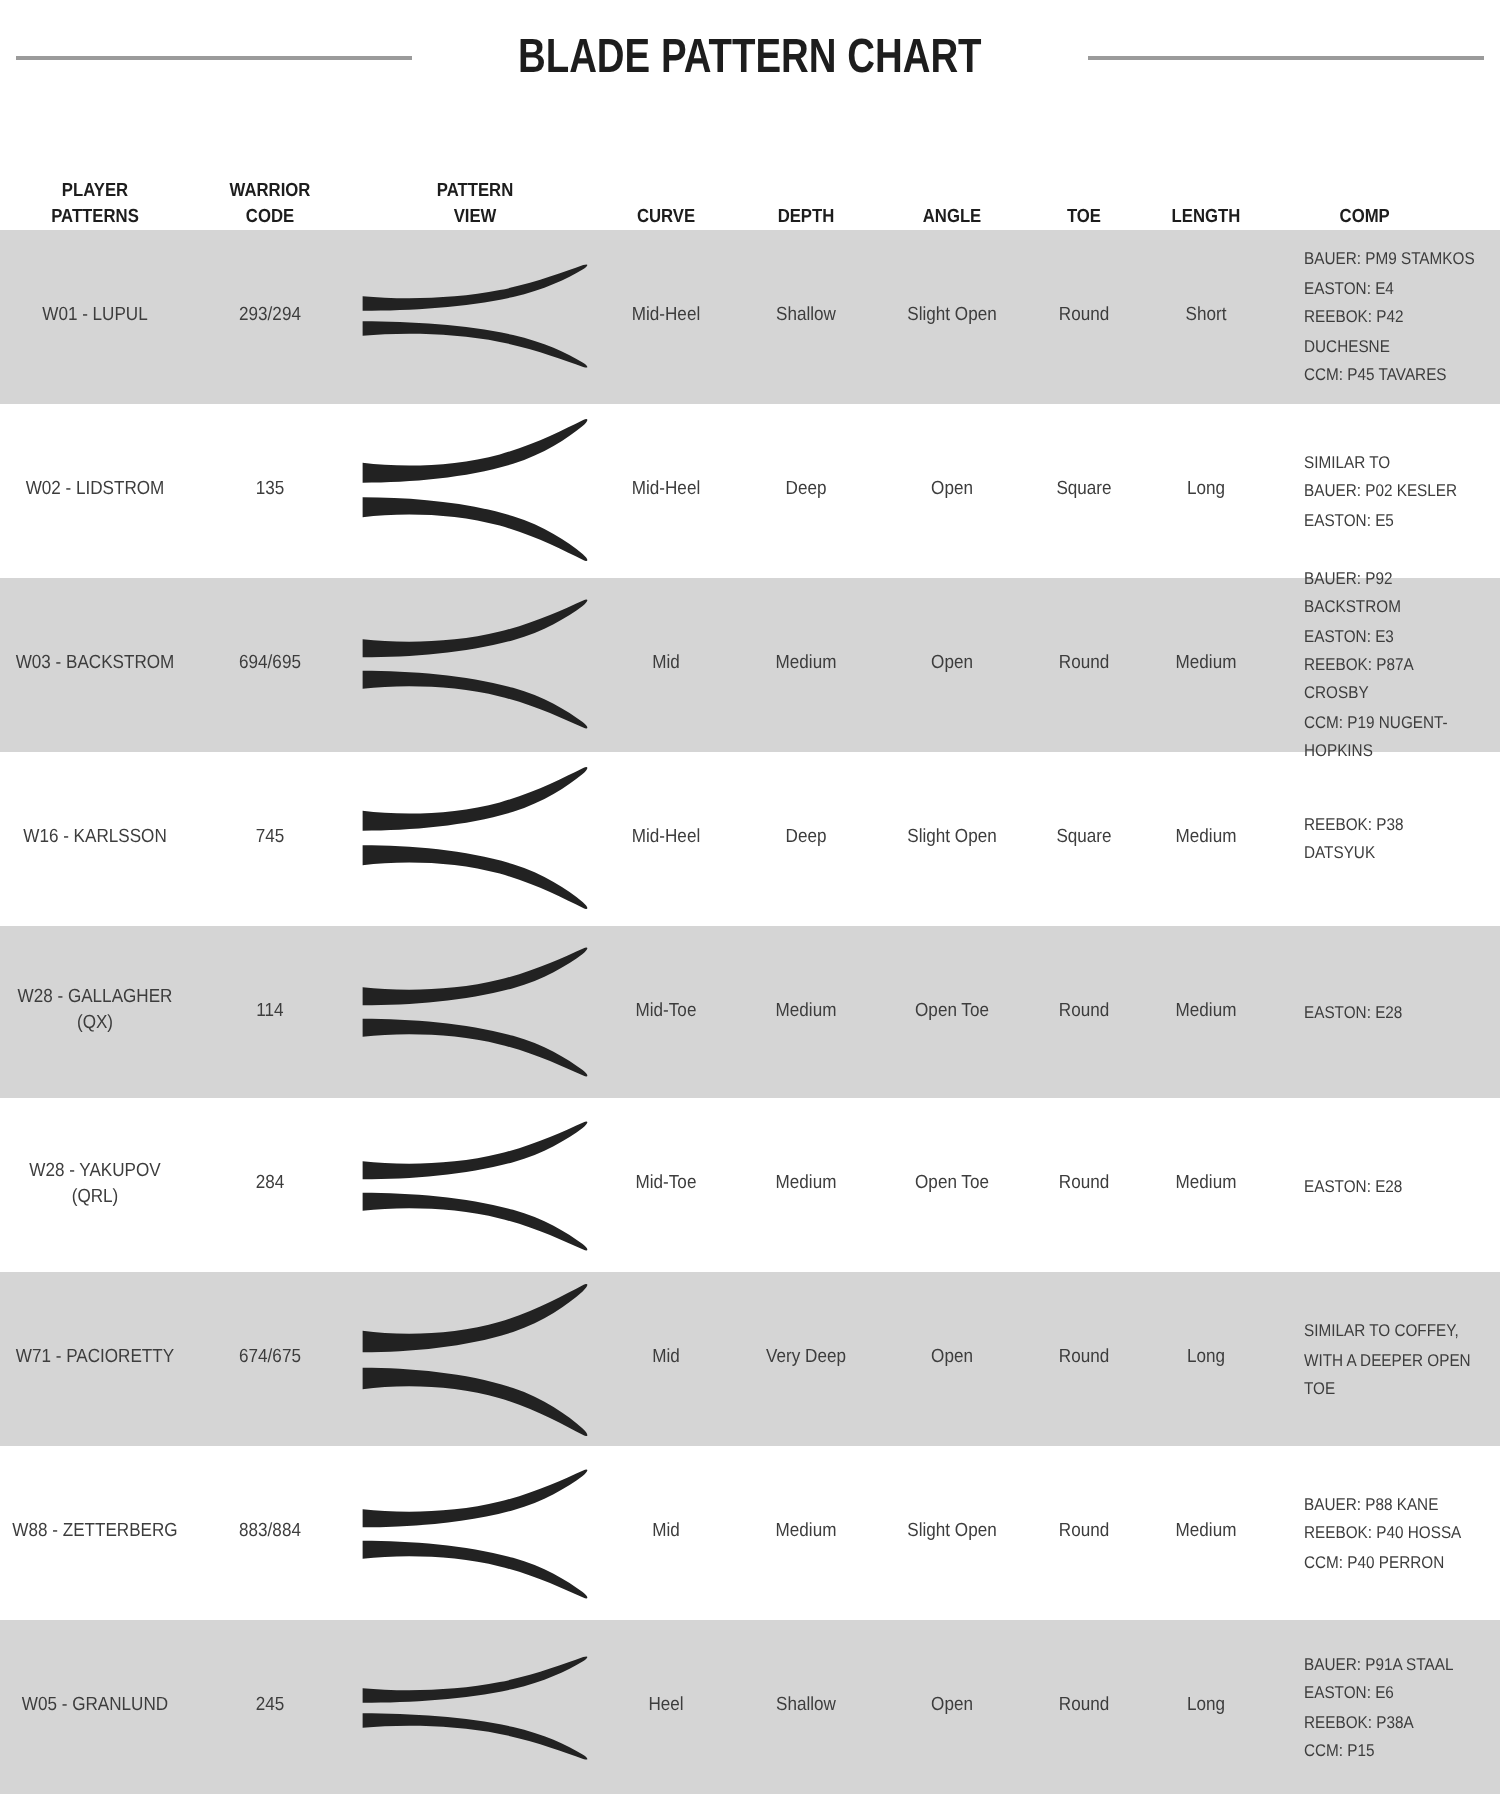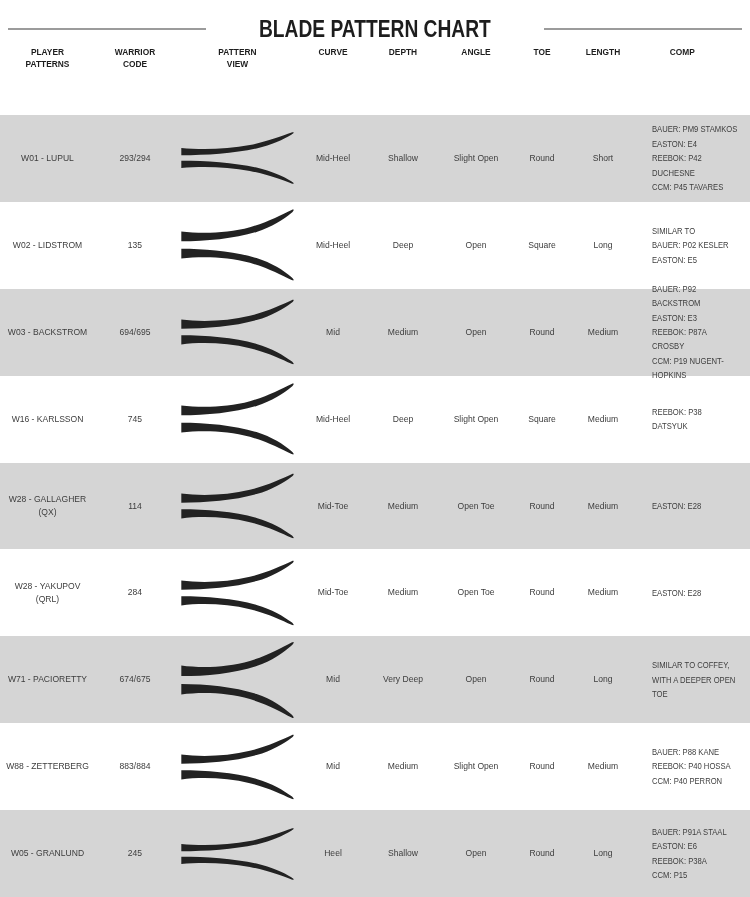--- a/index.html
+++ b/index.html
@@ -13,21 +13,21 @@
     overflow:hidden;
   }
   
   .chart-header{display:flex;align-items:center;gap:24px;padding:12px 8px 0 8px;height:34px;}
   .rule{flex:1;height:2px;background:var(--rule);}
   .title{
     margin:0;font-size:24px;font-weight:bold;color:var(--heading);
     white-space:nowrap;letter-spacing:0px;transform:scaleX(0.8);
   }
   
-  .col-headers{display:flex;align-items:flex-start;height:69px;}
+  .col-headers{display:flex;align-items:flex-end;height:69px;}
   .col-head{
     font-size:9.5px;font-weight:bold;color:var(--heading);
     text-align:center;white-space:pre-line;line-height:1.3;
     transform:scaleX(0.88);box-sizing:border-box;
   }
   .col-head.c-comp{padding-right:22px;}
   
   .c-player{width:95px;}
   .c-code{width:80px;}
   .c-view{width:125px;}

